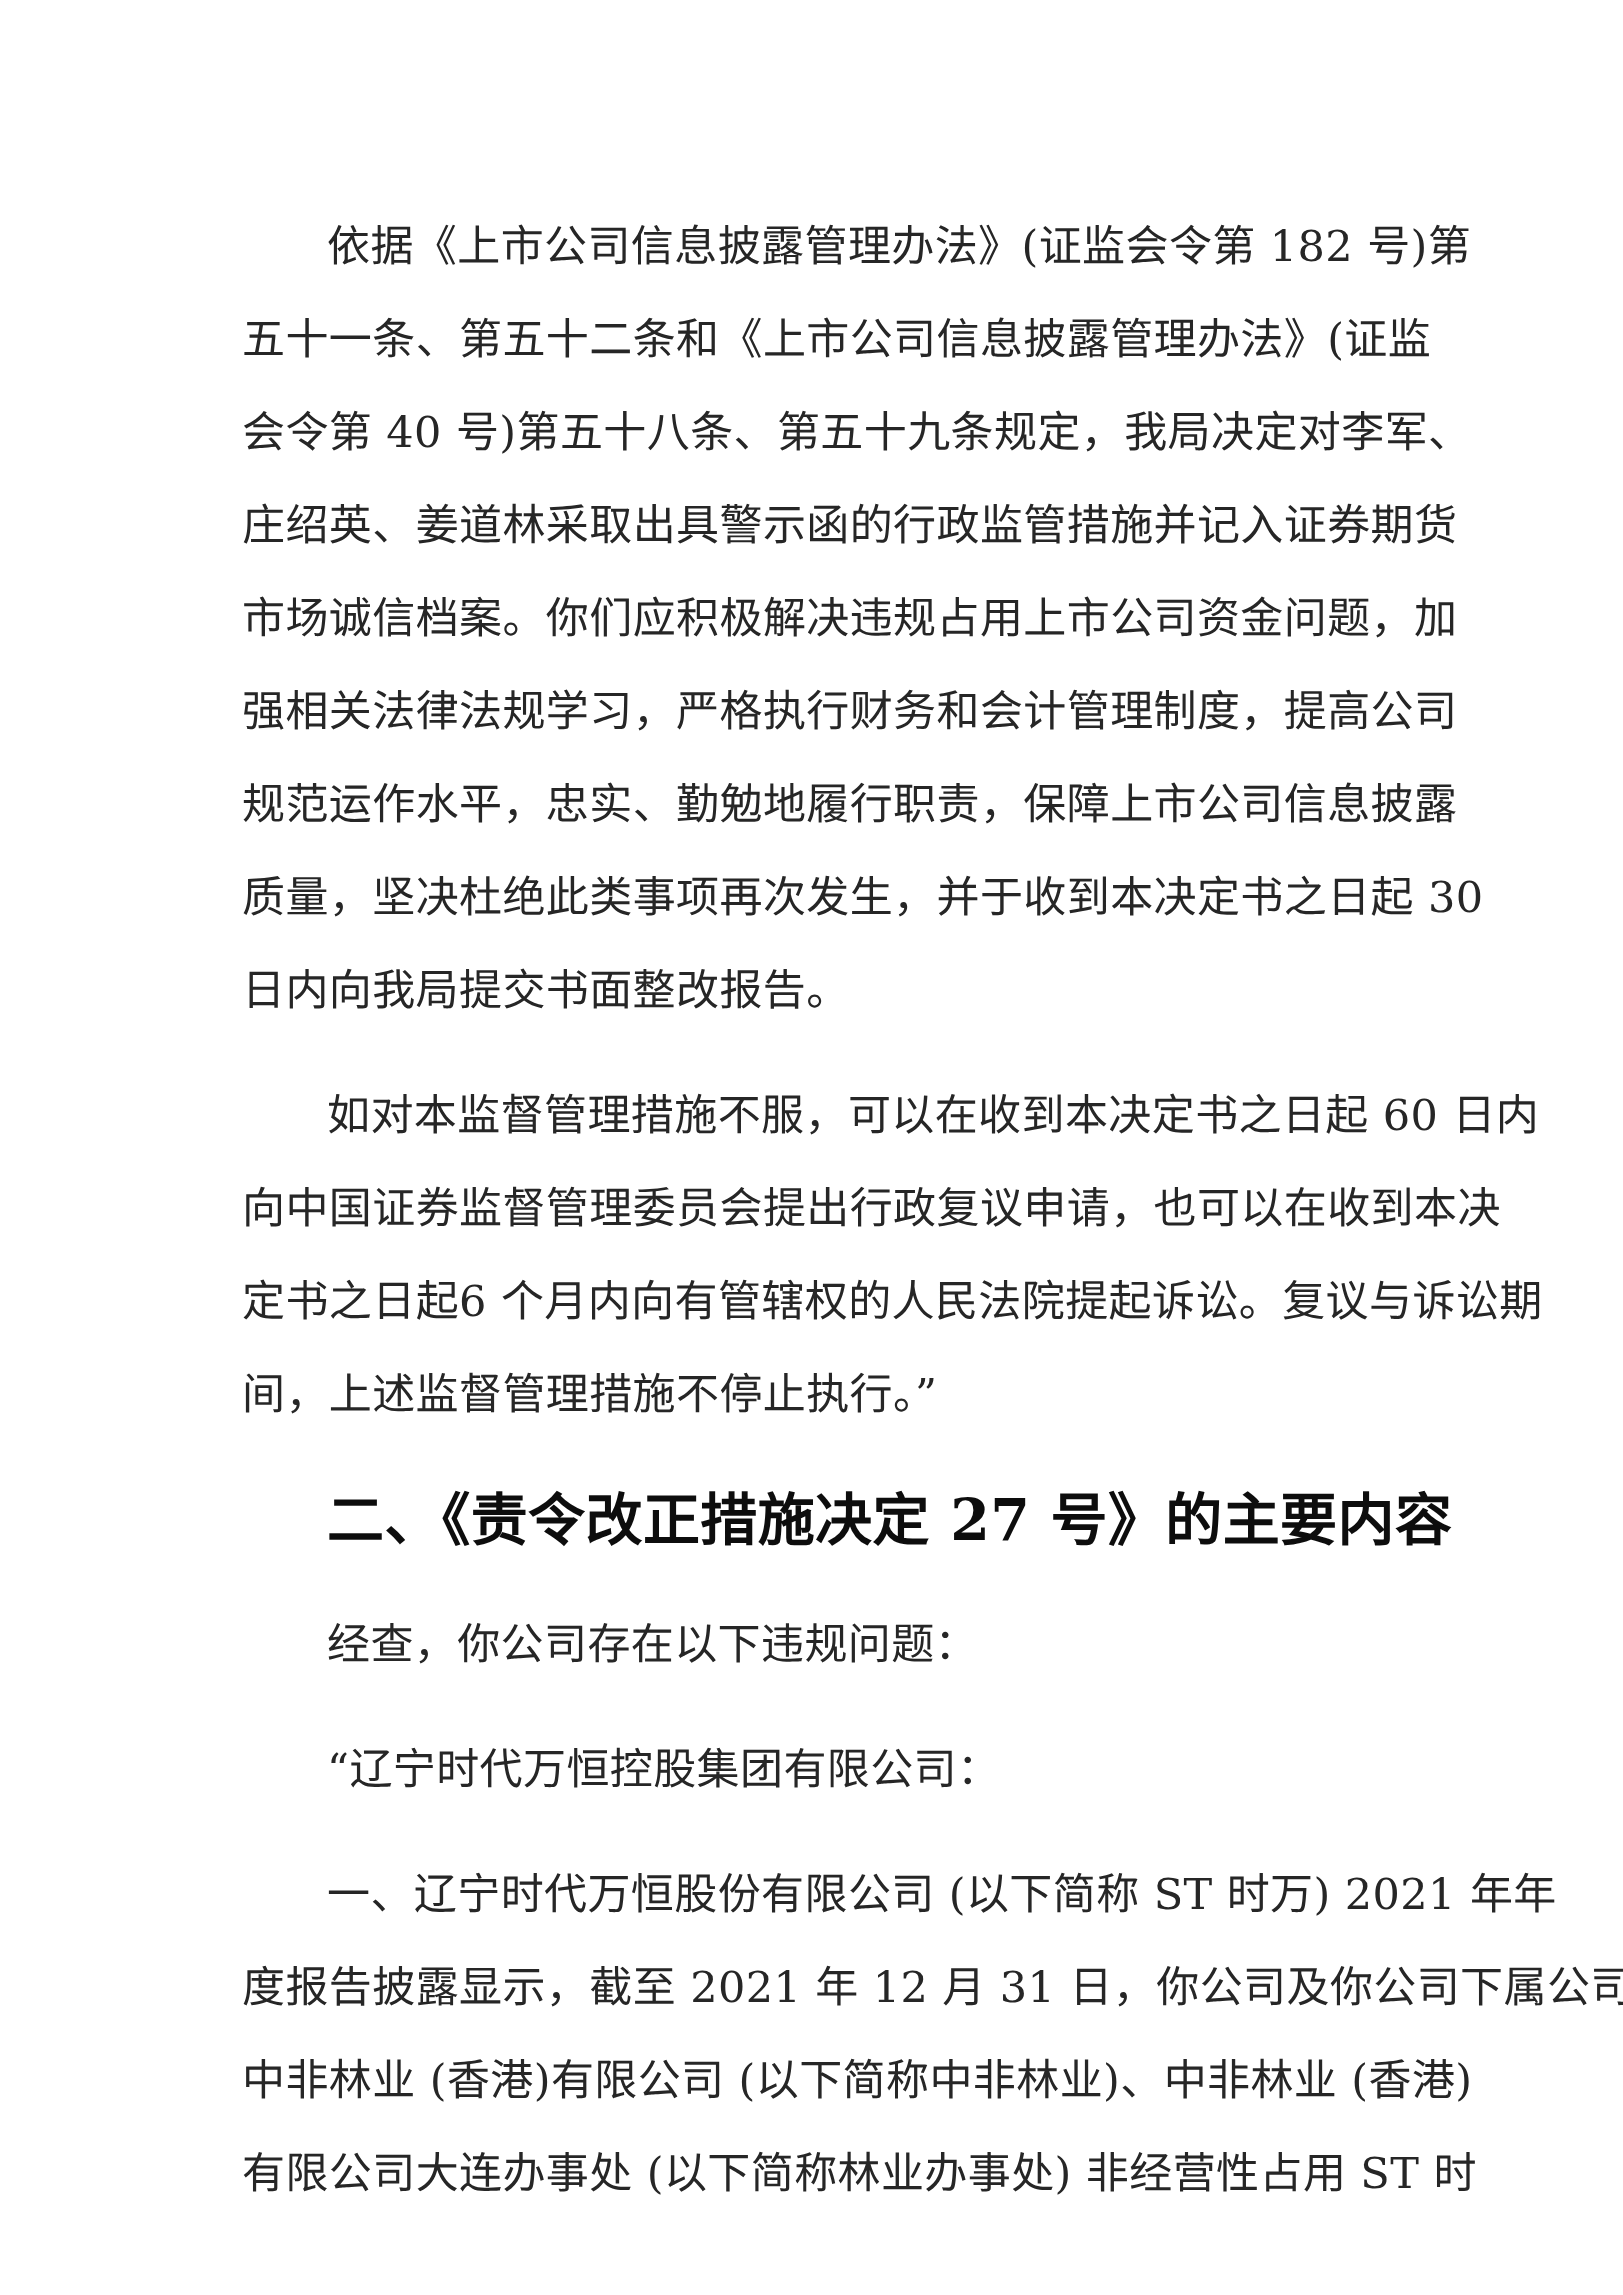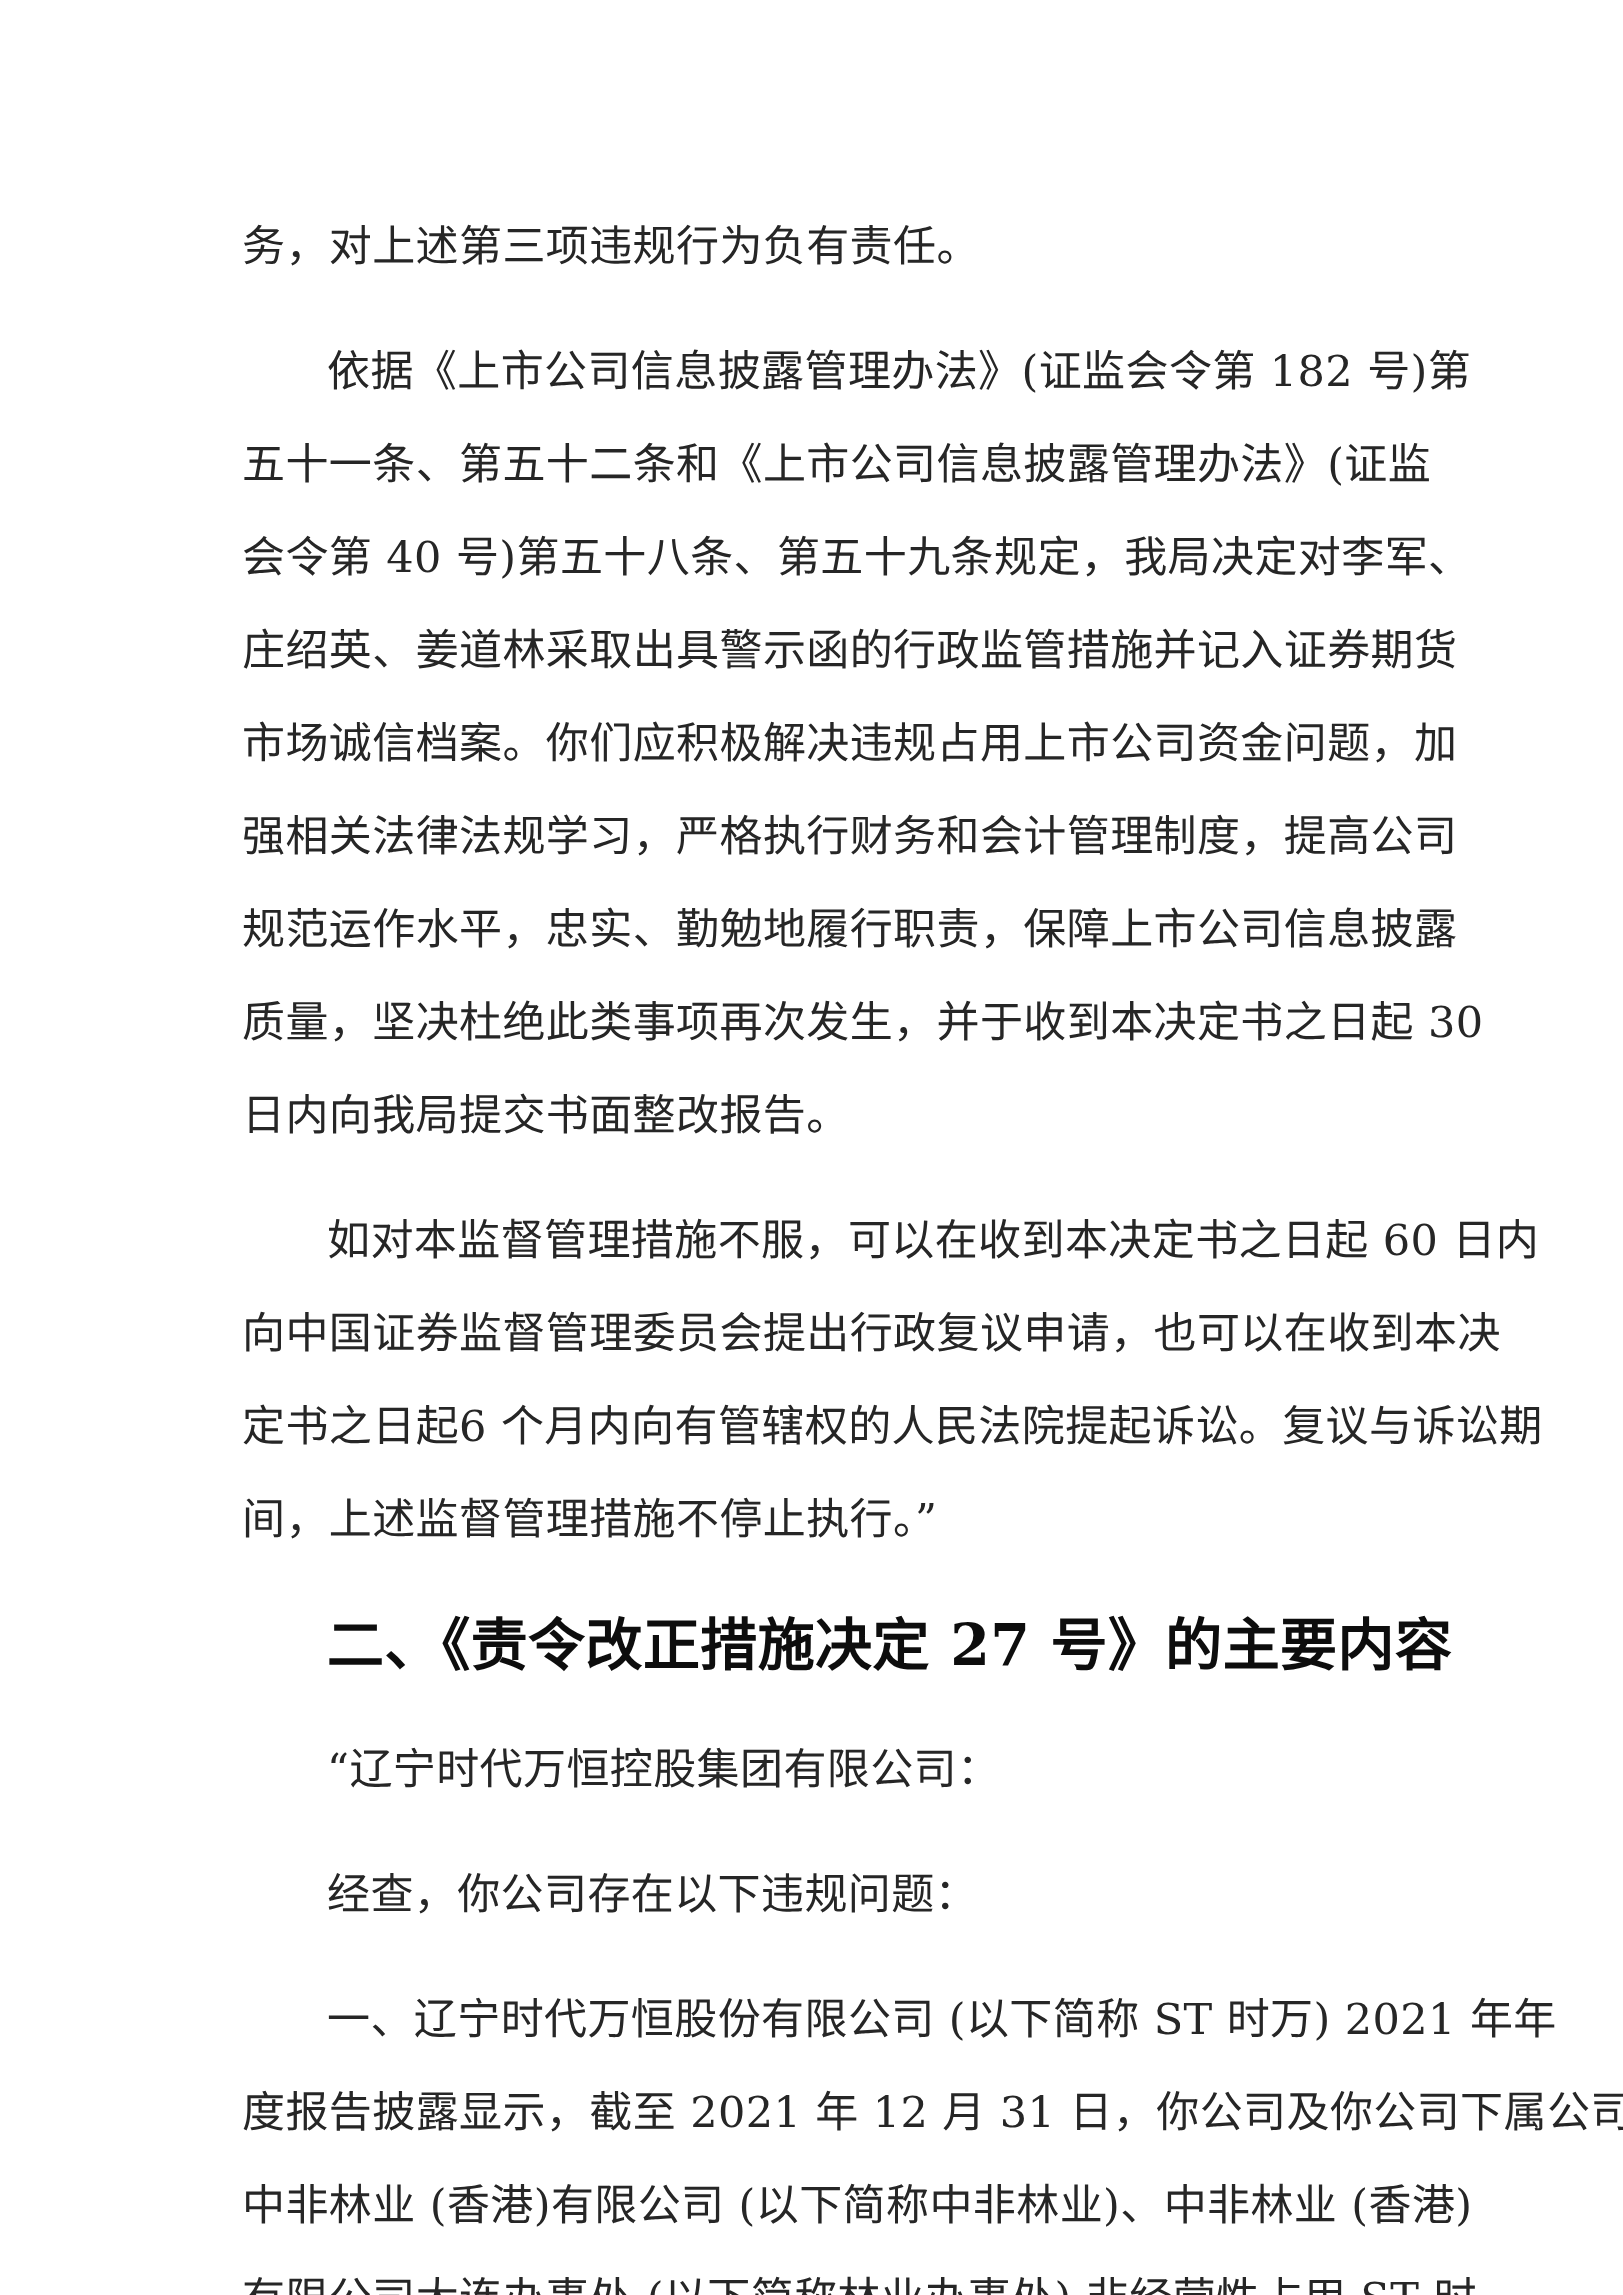--- a/index.html
+++ b/index.html
@@ -65,47 +65,44 @@
   .pad-indent {
     display: inline-block;
   }
 </style>
 </head>
 <body>
 
 <div class="page">
   <div class="page-body" id="body-root">
       <div class="para">
-        <div class="line last"><span class="seg">务，对上述第三项违规行为负有责任。</span></div>
-      </div>
-      <div class="para">
         <div class="line just"><span class="seg pad-indent" style="width: 85px; flex: 0 0 auto;"></span><span class="seg">依</span><span class="seg">据</span><span class="seg">《</span><span class="seg">上</span><span class="seg">市</span><span class="seg">公</span><span class="seg">司</span><span class="seg">信</span><span class="seg">息</span><span class="seg">披</span><span class="seg">露</span><span class="seg">管</span><span class="seg">理</span><span class="seg">办</span><span class="seg">法</span><span class="seg">》</span><span class="seg">(</span><span class="seg">证</span><span class="seg">监</span><span class="seg">会</span><span class="seg">令</span><span class="seg">第</span><span class="seg"> </span><span class="seg">182</span><span class="seg"> </span><span class="seg">号</span><span class="seg">)</span><span class="seg">第</span></div>
         <div class="line just"><span class="seg">五</span><span class="seg">十</span><span class="seg">一</span><span class="seg">条</span><span class="seg">、</span><span class="seg">第</span><span class="seg">五</span><span class="seg">十</span><span class="seg">二</span><span class="seg">条</span><span class="seg">和</span><span class="seg">《</span><span class="seg">上</span><span class="seg">市</span><span class="seg">公</span><span class="seg">司</span><span class="seg">信</span><span class="seg">息</span><span class="seg">披</span><span class="seg">露</span><span class="seg">管</span><span class="seg">理</span><span class="seg">办</span><span class="seg">法</span><span class="seg">》</span><span class="seg">(</span><span class="seg">证</span><span class="seg">监</span></div>
         <div class="line just"><span class="seg">会</span><span class="seg">令</span><span class="seg">第</span><span class="seg"> </span><span class="seg">40</span><span class="seg"> </span><span class="seg">号</span><span class="seg">)</span><span class="seg">第</span><span class="seg">五</span><span class="seg">十</span><span class="seg">八</span><span class="seg">条</span><span class="seg">、</span><span class="seg">第</span><span class="seg">五</span><span class="seg">十</span><span class="seg">九</span><span class="seg">条</span><span class="seg">规</span><span class="seg">定</span><span class="seg">，</span><span class="seg">我</span><span class="seg">局</span><span class="seg">决</span><span class="seg">定</span><span class="seg">对</span><span class="seg">李</span><span class="seg">军</span><span class="seg">、</span></div>
         <div class="line just"><span class="seg">庄</span><span class="seg">绍</span><span class="seg">英</span><span class="seg">、</span><span class="seg">姜</span><span class="seg">道</span><span class="seg">林</span><span class="seg">采</span><span class="seg">取</span><span class="seg">出</span><span class="seg">具</span><span class="seg">警</span><span class="seg">示</span><span class="seg">函</span><span class="seg">的</span><span class="seg">行</span><span class="seg">政</span><span class="seg">监</span><span class="seg">管</span><span class="seg">措</span><span class="seg">施</span><span class="seg">并</span><span class="seg">记</span><span class="seg">入</span><span class="seg">证</span><span class="seg">券</span><span class="seg">期</span><span class="seg">货</span></div>
         <div class="line just"><span class="seg">市</span><span class="seg">场</span><span class="seg">诚</span><span class="seg">信</span><span class="seg">档</span><span class="seg">案</span><span class="seg">。</span><span class="seg">你</span><span class="seg">们</span><span class="seg">应</span><span class="seg">积</span><span class="seg">极</span><span class="seg">解</span><span class="seg">决</span><span class="seg">违</span><span class="seg">规</span><span class="seg">占</span><span class="seg">用</span><span class="seg">上</span><span class="seg">市</span><span class="seg">公</span><span class="seg">司</span><span class="seg">资</span><span class="seg">金</span><span class="seg">问</span><span class="seg">题</span><span class="seg">，</span><span class="seg">加</span></div>
         <div class="line just"><span class="seg">强</span><span class="seg">相</span><span class="seg">关</span><span class="seg">法</span><span class="seg">律</span><span class="seg">法</span><span class="seg">规</span><span class="seg">学</span><span class="seg">习</span><span class="seg">，</span><span class="seg">严</span><span class="seg">格</span><span class="seg">执</span><span class="seg">行</span><span class="seg">财</span><span class="seg">务</span><span class="seg">和</span><span class="seg">会</span><span class="seg">计</span><span class="seg">管</span><span class="seg">理</span><span class="seg">制</span><span class="seg">度</span><span class="seg">，</span><span class="seg">提</span><span class="seg">高</span><span class="seg">公</span><span class="seg">司</span></div>
         <div class="line just"><span class="seg">规</span><span class="seg">范</span><span class="seg">运</span><span class="seg">作</span><span class="seg">水</span><span class="seg">平</span><span class="seg">，</span><span class="seg">忠</span><span class="seg">实</span><span class="seg">、</span><span class="seg">勤</span><span class="seg">勉</span><span class="seg">地</span><span class="seg">履</span><span class="seg">行</span><span class="seg">职</span><span class="seg">责</span><span class="seg">，</span><span class="seg">保</span><span class="seg">障</span><span class="seg">上</span><span class="seg">市</span><span class="seg">公</span><span class="seg">司</span><span class="seg">信</span><span class="seg">息</span><span class="seg">披</span><span class="seg">露</span></div>
         <div class="line just"><span class="seg">质</span><span class="seg">量</span><span class="seg">，</span><span class="seg">坚</span><span class="seg">决</span><span class="seg">杜</span><span class="seg">绝</span><span class="seg">此</span><span class="seg">类</span><span class="seg">事</span><span class="seg">项</span><span class="seg">再</span><span class="seg">次</span><span class="seg">发</span><span class="seg">生</span><span class="seg">，</span><span class="seg">并</span><span class="seg">于</span><span class="seg">收</span><span class="seg">到</span><span class="seg">本</span><span class="seg">决</span><span class="seg">定</span><span class="seg">书</span><span class="seg">之</span><span class="seg">日</span><span class="seg">起</span><span class="seg"> </span><span class="seg">30</span></div>
         <div class="line last"><span class="seg">日内向我局提交书面整改报告。</span></div>
       </div>
       <div class="para">
         <div class="line just"><span class="seg pad-indent" style="width: 85px; flex: 0 0 auto;"></span><span class="seg">如</span><span class="seg">对</span><span class="seg">本</span><span class="seg">监</span><span class="seg">督</span><span class="seg">管</span><span class="seg">理</span><span class="seg">措</span><span class="seg">施</span><span class="seg">不</span><span class="seg">服</span><span class="seg">，</span><span class="seg">可</span><span class="seg">以</span><span class="seg">在</span><span class="seg">收</span><span class="seg">到</span><span class="seg">本</span><span class="seg">决</span><span class="seg">定</span><span class="seg">书</span><span class="seg">之</span><span class="seg">日</span><span class="seg">起</span><span class="seg"> </span><span class="seg">60</span><span class="seg"> </span><span class="seg">日</span><span class="seg">内</span></div>
         <div class="line just"><span class="seg">向</span><span class="seg">中</span><span class="seg">国</span><span class="seg">证</span><span class="seg">券</span><span class="seg">监</span><span class="seg">督</span><span class="seg">管</span><span class="seg">理</span><span class="seg">委</span><span class="seg">员</span><span class="seg">会</span><span class="seg">提</span><span class="seg">出</span><span class="seg">行</span><span class="seg">政</span><span class="seg">复</span><span class="seg">议</span><span class="seg">申</span><span class="seg">请</span><span class="seg">，</span><span class="seg">也</span><span class="seg">可</span><span class="seg">以</span><span class="seg">在</span><span class="seg">收</span><span class="seg">到</span><span class="seg">本</span><span class="seg">决</span></div>
         <div class="line just"><span class="seg">定</span><span class="seg">书</span><span class="seg">之</span><span class="seg">日</span><span class="seg">起</span><span class="seg">6</span><span class="seg"> </span><span class="seg">个</span><span class="seg">月</span><span class="seg">内</span><span class="seg">向</span><span class="seg">有</span><span class="seg">管</span><span class="seg">辖</span><span class="seg">权</span><span class="seg">的</span><span class="seg">人</span><span class="seg">民</span><span class="seg">法</span><span class="seg">院</span><span class="seg">提</span><span class="seg">起</span><span class="seg">诉</span><span class="seg">讼</span><span class="seg">。</span><span class="seg">复</span><span class="seg">议</span><span class="seg">与</span><span class="seg">诉</span><span class="seg">讼</span><span class="seg">期</span></div>
         <div class="line last"><span class="seg">间，上述监督管理措施不停止执行。”</span></div>
       </div>
       <div class="para">
         <div class="heading-line"><span class="pad-indent" style="width: 85px;"></span><span>二、《责令改正措施决定 27 号》的主要内容</span></div>
       </div>
       <div class="para">
-        <div class="line last"><span class="seg pad-indent" style="width: 85px; flex: 0 0 auto;"></span><span class="seg">“辽宁时代万恒控股集团有限公司：</span></div>
+        <div class="line last"><span class="seg pad-indent" style="width: 85px; flex: 0 0 auto;"></span><span class="seg">经查，你公司存在以下违规问题：</span></div>
       </div>
       <div class="para">
-        <div class="line last"><span class="seg pad-indent" style="width: 85px; flex: 0 0 auto;"></span><span class="seg">经查，你公司存在以下违规问题：</span></div>
+        <div class="line last"><span class="seg pad-indent" style="width: 85px; flex: 0 0 auto;"></span><span class="seg">“辽宁时代万恒控股集团有限公司：</span></div>
       </div>
       <div class="para">
         <div class="line just"><span class="seg pad-indent" style="width: 85px; flex: 0 0 auto;"></span><span class="seg">一</span><span class="seg">、</span><span class="seg">辽</span><span class="seg">宁</span><span class="seg">时</span><span class="seg">代</span><span class="seg">万</span><span class="seg">恒</span><span class="seg">股</span><span class="seg">份</span><span class="seg">有</span><span class="seg">限</span><span class="seg">公</span><span class="seg">司</span><span class="seg"> </span><span class="seg">(</span><span class="seg">以</span><span class="seg">下</span><span class="seg">简</span><span class="seg">称</span><span class="seg"> </span><span class="seg">ST</span><span class="seg"> </span><span class="seg">时</span><span class="seg">万</span><span class="seg">)</span><span class="seg"> </span><span class="seg">2021</span><span class="seg"> </span><span class="seg">年</span><span class="seg">年</span></div>
         <div class="line just"><span class="seg">度</span><span class="seg">报</span><span class="seg">告</span><span class="seg">披</span><span class="seg">露</span><span class="seg">显</span><span class="seg">示</span><span class="seg">，</span><span class="seg">截</span><span class="seg">至</span><span class="seg"> </span><span class="seg">2021</span><span class="seg"> </span><span class="seg">年</span><span class="seg"> </span><span class="seg">12</span><span class="seg"> </span><span class="seg">月</span><span class="seg"> </span><span class="seg">31</span><span class="seg"> </span><span class="seg">日</span><span class="seg">，</span><span class="seg">你</span><span class="seg">公</span><span class="seg">司</span><span class="seg">及</span><span class="seg">你</span><span class="seg">公</span><span class="seg">司</span><span class="seg">下</span><span class="seg">属</span><span class="seg">公</span><span class="seg">司</span></div>
         <div class="line just"><span class="seg">中</span><span class="seg">非</span><span class="seg">林</span><span class="seg">业</span><span class="seg"> </span><span class="seg">(</span><span class="seg">香</span><span class="seg">港</span><span class="seg">)</span><span class="seg">有</span><span class="seg">限</span><span class="seg">公</span><span class="seg">司</span><span class="seg"> </span><span class="seg">(</span><span class="seg">以</span><span class="seg">下</span><span class="seg">简</span><span class="seg">称</span><span class="seg">中</span><span class="seg">非</span><span class="seg">林</span><span class="seg">业</span><span class="seg">)</span><span class="seg">、</span><span class="seg">中</span><span class="seg">非</span><span class="seg">林</span><span class="seg">业</span><span class="seg"> </span><span class="seg">(</span><span class="seg">香</span><span class="seg">港</span><span class="seg">)</span></div>
         <div class="line just"><span class="seg">有</span><span class="seg">限</span><span class="seg">公</span><span class="seg">司</span><span class="seg">大</span><span class="seg">连</span><span class="seg">办</span><span class="seg">事</span><span class="seg">处</span><span class="seg"> </span><span class="seg">(</span><span class="seg">以</span><span class="seg">下</span><span class="seg">简</span><span class="seg">称</span><span class="seg">林</span><span class="seg">业</span><span class="seg">办</span><span class="seg">事</span><span class="seg">处</span><span class="seg">)</span><span class="seg"> </span><span class="seg">非</span><span class="seg">经</span><span class="seg">营</span><span class="seg">性</span><span class="seg">占</span><span class="seg">用</span><span class="seg"> </span><span class="seg">ST</span><span class="seg"> </span><span class="seg">时</span></div>
       </div>
     </div>
 </div>
 

